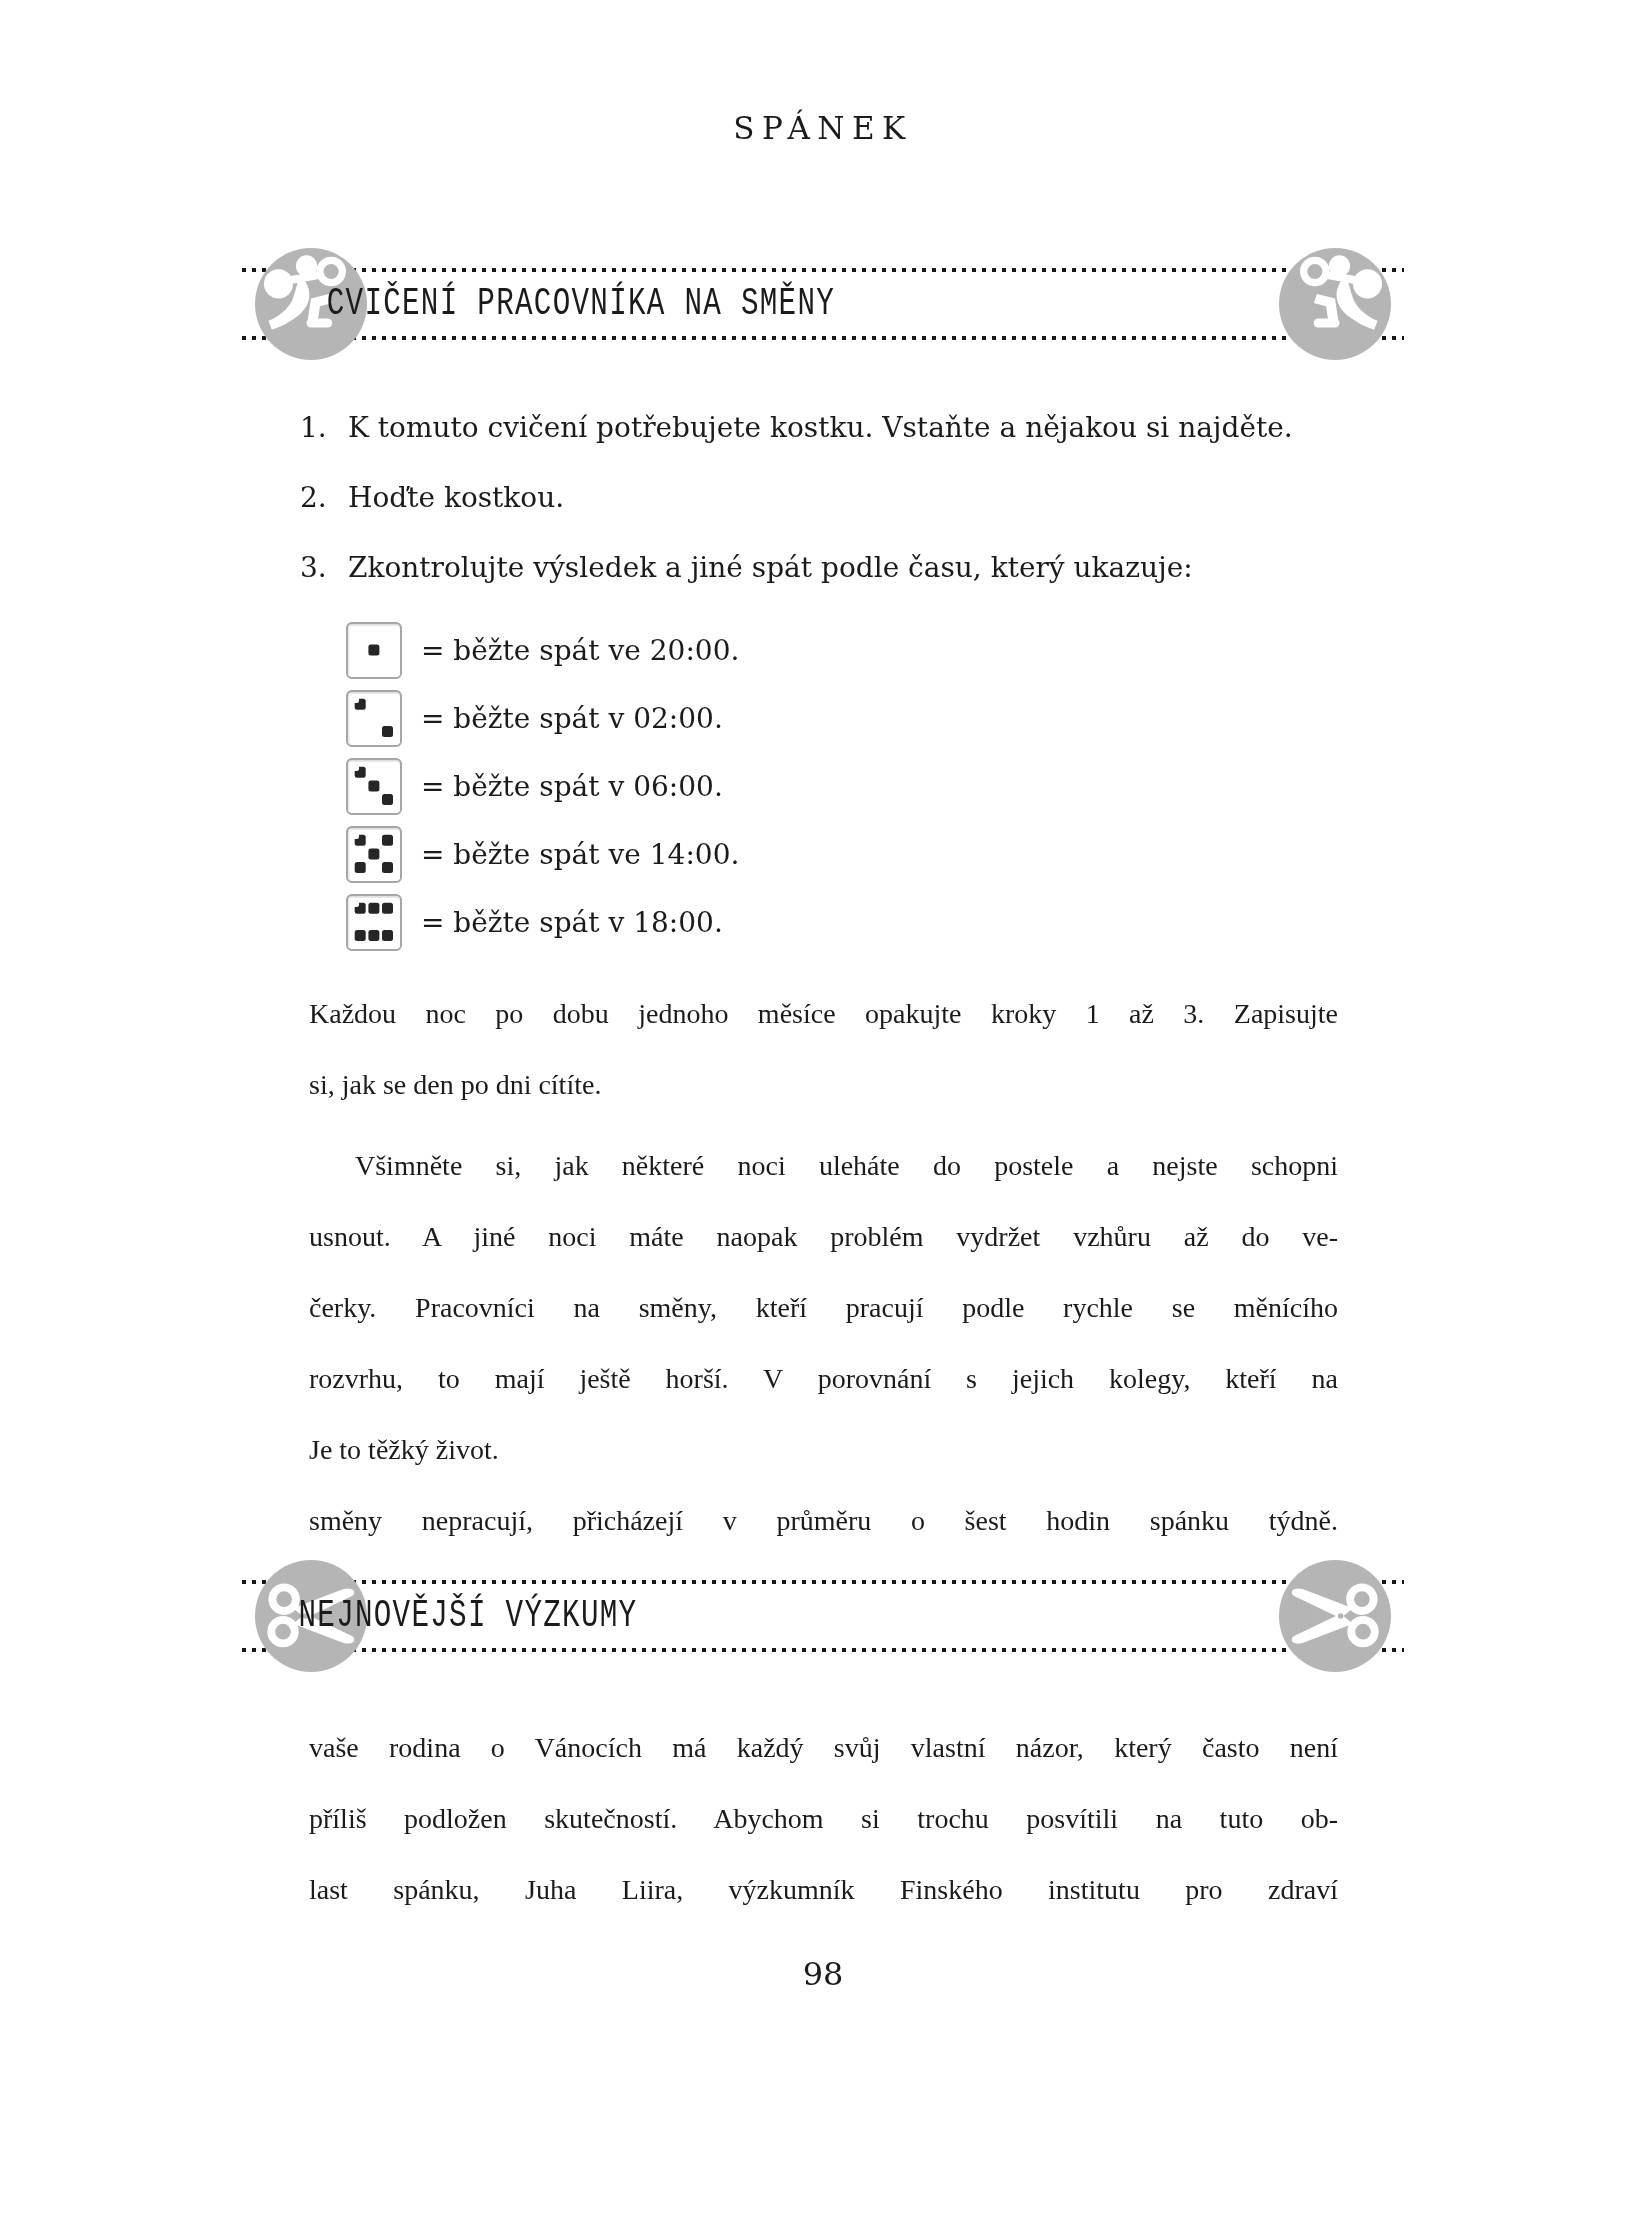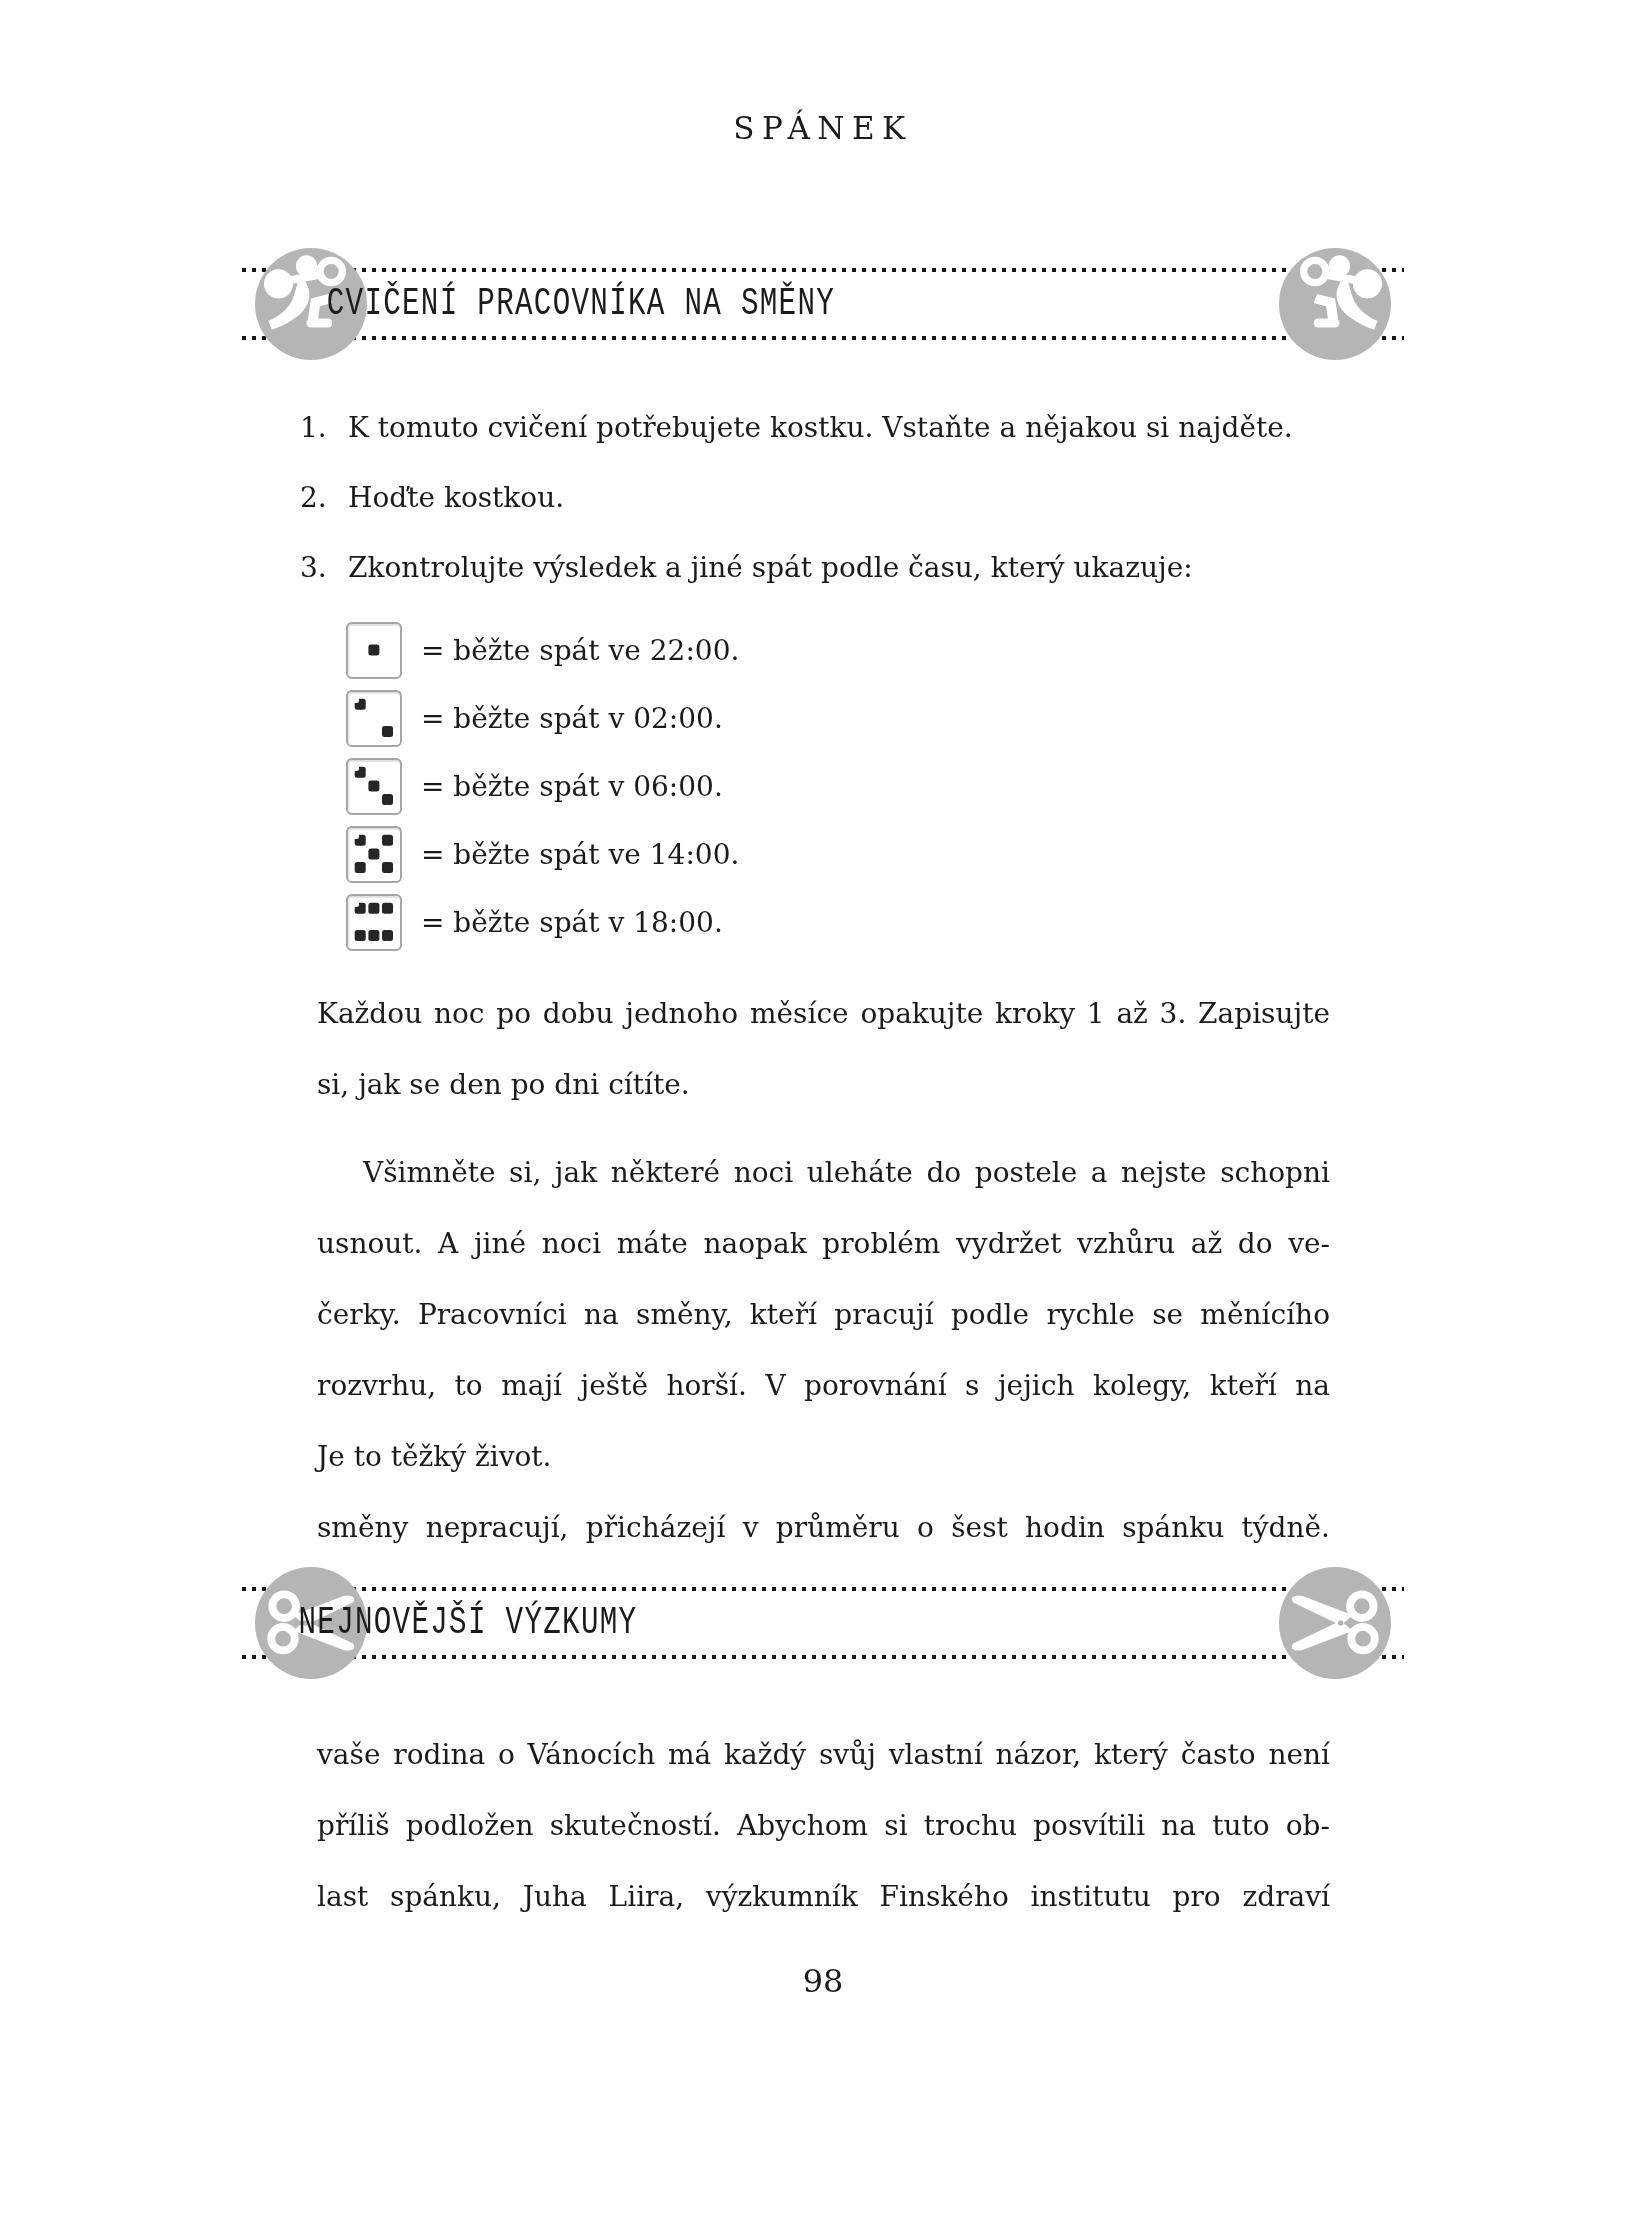--- a/index.html
+++ b/index.html
@@ -46,21 +46,21 @@
                border-radius:2.5px;background:transparent;}
   .die[data-value="1"]::before{box-shadow:20.4px 20.4px 0 #262626;}
   .die[data-value="2"]::before{box-shadow:6.7px 6.7px 0 #262626,34px 34px 0 #262626;}
   .die[data-value="3"]::before{box-shadow:6.7px 6.7px 0 #262626,20.4px 20.4px 0 #262626,34px 34px 0 #262626;}
   .die[data-value="4"]::before{box-shadow:6.7px 6.7px 0 #262626,34px 6.7px 0 #262626,6.7px 34px 0 #262626,34px 34px 0 #262626;}
   .die[data-value="5"]::before{box-shadow:6.7px 6.7px 0 #262626,34px 6.7px 0 #262626,20.4px 20.4px 0 #262626,6.7px 34px 0 #262626,34px 34px 0 #262626;}
   .die[data-value="6"]::before{box-shadow:6.7px 6.7px 0 #262626,20.4px 6.7px 0 #262626,34px 6.7px 0 #262626,6.7px 34px 0 #262626,20.4px 34px 0 #262626,34px 34px 0 #262626;}
   .dice-label{margin-left:19px;}
 
   
-  .para{margin:17px;}
+  .para{margin:9px;font-family:Liberation Serif, serif;}
   .para.repeat{margin-top:22px;}
   .para.notice{margin-top:10px;}
   .para.research{margin-top:60px;}
   .pline{text-align:justify;text-align-last:justify;}
   .pline.last{text-align-last:left;}
   .pline.indent{padding-left:46px;}
   .lead{font-weight:bold;}
 
   .page-number{margin-top:28px;text-align:center;font-size:32px;line-height:42px;}
 </style>
@@ -118,21 +118,21 @@
       </div>
       <div class="step">
         <span class="step-num">3.</span>
         <span class="step-text">Zkontrolujte výsledek a jiné spát podle času, který ukazuje:</span>
       </div>
     </div>
 
     <div class="dice-list">
       <div class="dice-row">
         <span class="die" data-value="1"></span>
-        <span class="dice-label">= běžte spát ve 22:00.</span>
+        <span class="dice-label">= běžte spát ve 20:00.</span>
       </div>
       <div class="dice-row">
         <span class="die" data-value="2"></span>
         <span class="dice-label">= běžte spát v 02:00.</span>
       </div>
       <div class="dice-row">
         <span class="die" data-value="3"></span>
         <span class="dice-label">= běžte spát v 06:00.</span>
       </div>
       <div class="dice-row">

